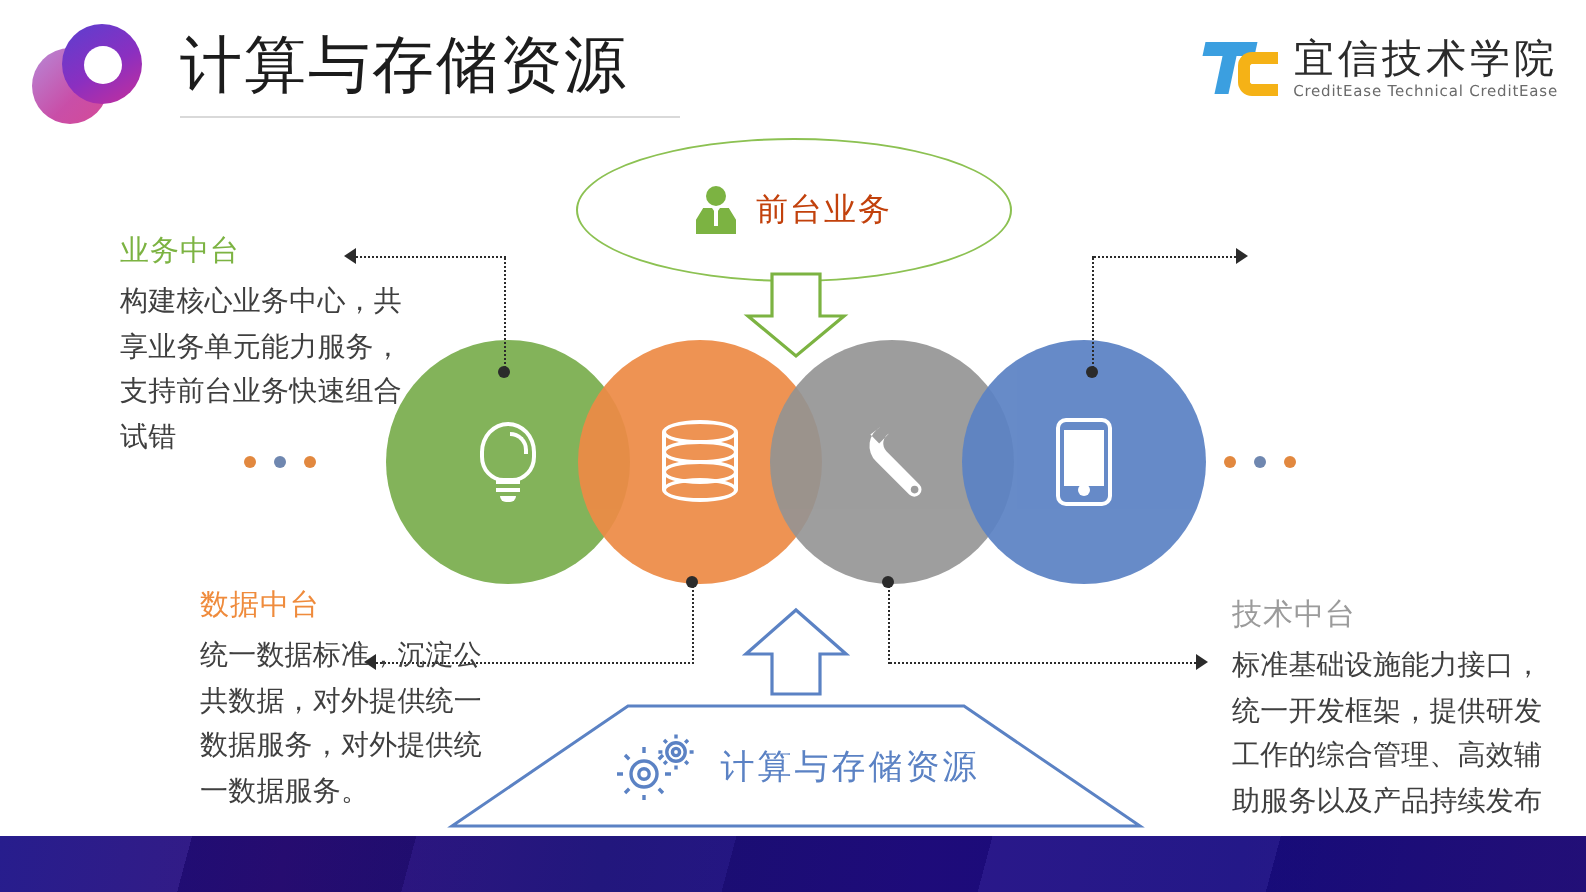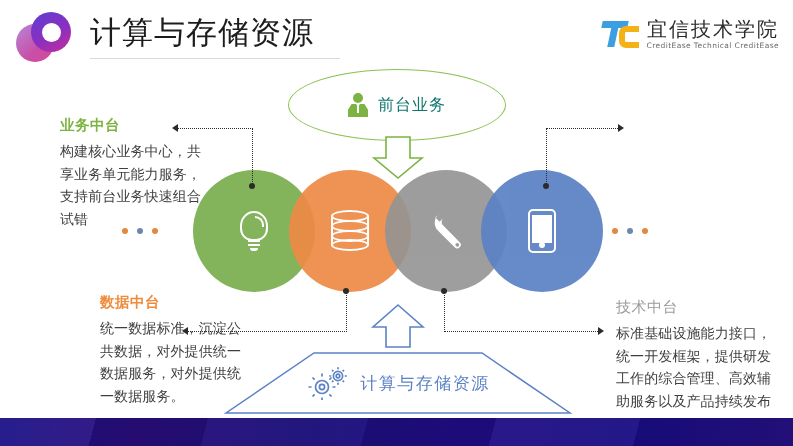--- a/index.html
+++ b/index.html
@@ -52,21 +52,21 @@
   .corp-logo .words{ display:flex; flex-direction:column; line-height:1; }
   .corp-logo .cn{ font-size:20px; color:#2b2b2b; letter-spacing:2px;text-align:right; }
   .corp-logo .en{ font-size:7.5px; color:#6a6a6a; letter-spacing:.4px; margin-top:3px; }
 
   
   .front-ellipse{
     position:absolute; left:288px; top:69px; width:218px; height:72px;
     border:1.6px solid #8cc152; border-radius:50%;
     display:flex; align-items:center; justify-content:center; gap:10px;
   }
-  .front-ellipse .label{ font-size:16px; color:#0f766e; letter-spacing:1px; }
+  .front-ellipse .label{ font-size:16px; color:#c2410c; letter-spacing:1px; }
   .person-icon{ width:20px; height:24px; position:relative; }
   .person-icon .head{ position:absolute; left:5px; top:0; width:10px; height:10px; border-radius:50%; background:#7cb342;}
   .person-icon .body{ position:absolute; left:0; top:11px; width:20px; height:13px; background:#7cb342;
       clip-path:polygon(18% 0,40% 0,50% 22%,60% 0,82% 0,100% 45%,100% 100%,0 100%,0 45%); }
   .person-icon .tie{ position:absolute; left:9px; top:11px; width:2px; height:9px; background:#fff; }
 
   
   .arrow-down{
     position:absolute; left:368px; top:136px; width:60px; height:44px;
   }
@@ -113,21 +113,21 @@
   .dots{ position:absolute; display:flex; gap:9px; }
   .dots i{ width:6px; height:6px; border-radius:50%; display:block; }
   .dots.left { left:122px; top:228px; }
   .dots.right{ left:612px; top:228px; }
   .dots i:nth-child(1){ background:#e2883f; }
   .dots i:nth-child(2){ background:#6f87b0; }
   .dots i:nth-child(3){ background:#e2883f; }
 
   
   .blk{ position:absolute; width:155px; }
-  .blk .hd{ font-size:14.5px; font-weight:bold; margin-bottom:5px; letter-spacing:.5px; }
+  .blk .hd{ font-size:14.5px; font-weight:normal; margin-bottom:5px; letter-spacing:.5px; }
   .blk .bd{ font-size:14px; color:#3f3f3f; line-height:1.62; letter-spacing:.1px; }
 
   #blk-biz { left:60px;  top:116px; }
   #blk-biz .hd{ color:#7cb342; }
   #blk-data{ left:60px;  top:293px;margin-left:40px; }
   #blk-data .hd{ color:#ef8b3c; }
   #blk-mob { left:625px; top:116px; width:160px;}
   #blk-mob .hd{ color:#e02020; text-align:left; }
   #blk-tech{ left:616px; top:298px; width:165px;}
   #blk-tech .hd{ color:#9b9b9b; font-weight:normal; font-size:15px; text-align:left; }

